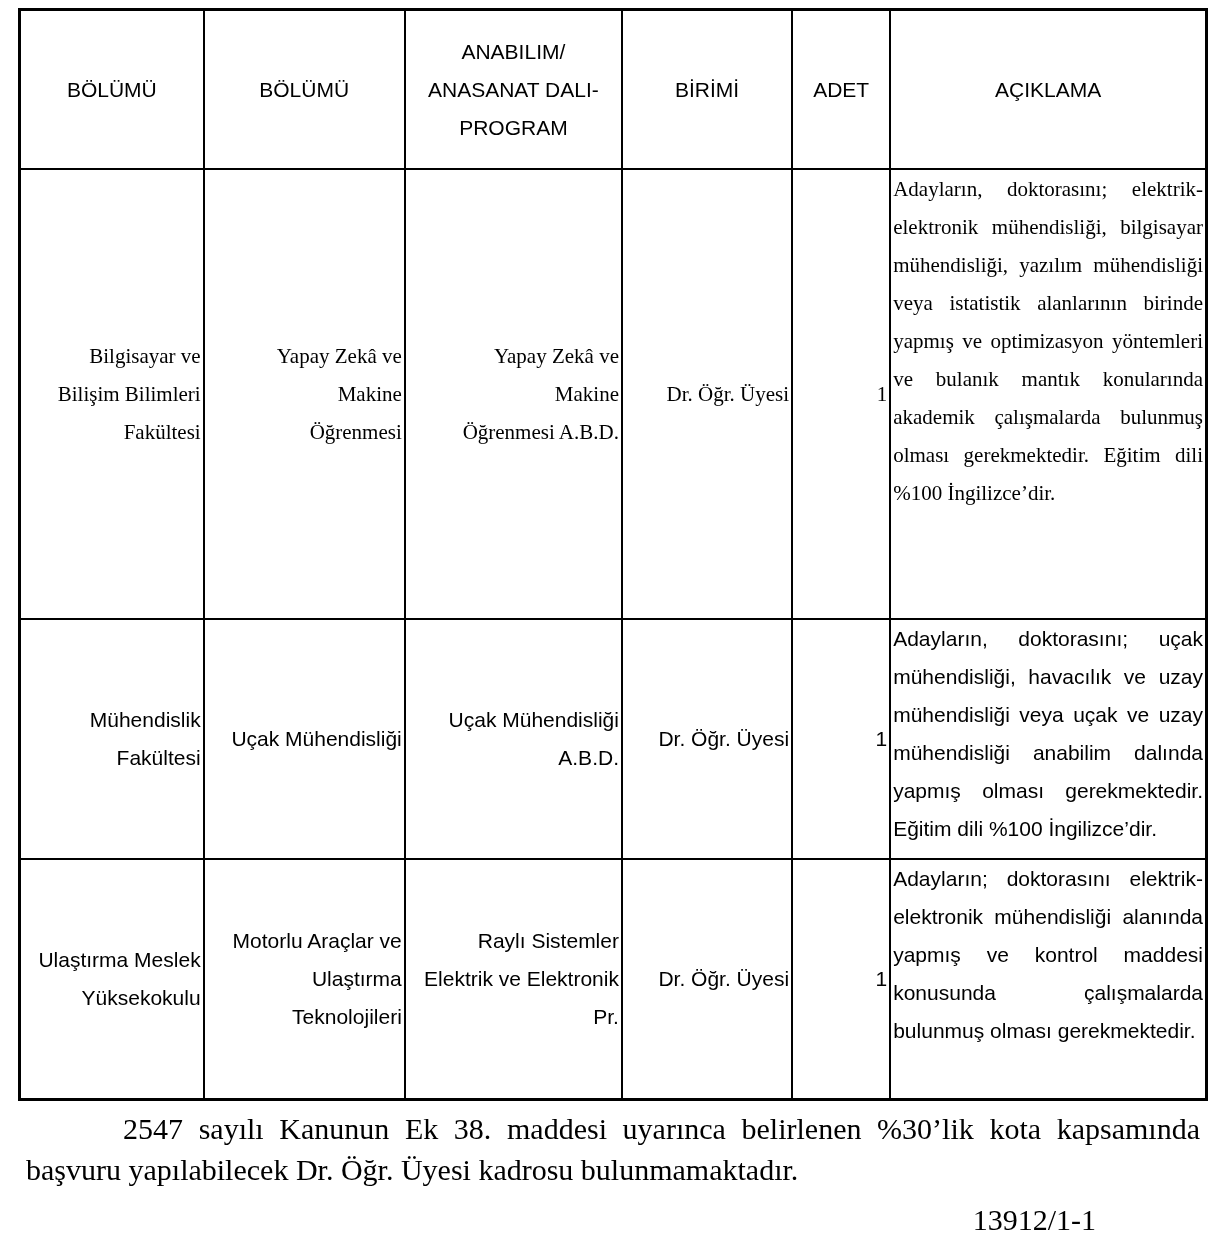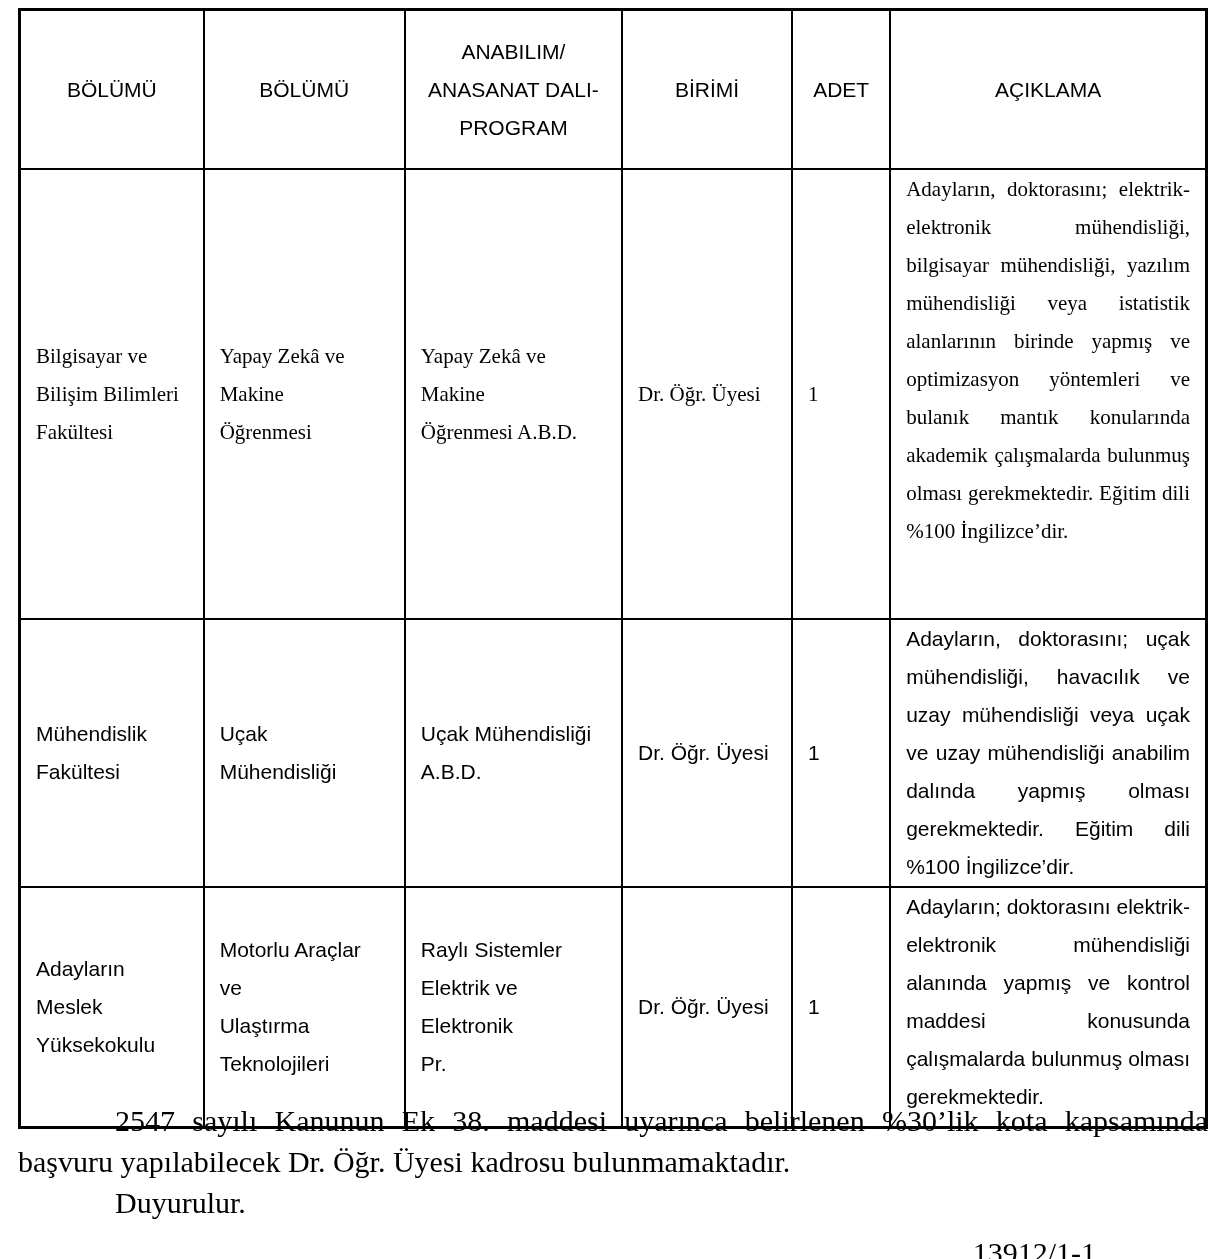--- a/index.html
+++ b/index.html
@@ -30,39 +30,39 @@
     border-collapse: collapse;
     table-layout: fixed;
     border: 3px solid #000000;
   }
   table.positions th,
   table.positions td {
     border: 2px solid #000000;
     font-weight: normal;
     font-size: 21px;
     line-height: 38px;
-    padding: 0 15px;
+    padding: 0 2px;
     overflow: hidden;
   }
   
   col.c-birimi   { width: 184px; }
   col.c-bolumu   { width: 201px; }
   col.c-anabilim { width: 217px; }
   col.c-unvani   { width: 170px; }
   col.c-adet     { width: 98px;  }
   col.c-aciklama { width: 316px; }
 
   tr.header-row th {
     height: 157px;
     text-align: center;
     vertical-align: middle;
     white-space: pre-line;
   }
   td.center-cell {
-    text-align: left;
+    text-align: right;
     vertical-align: middle;
     white-space: pre-line;
   }
   td.aciklama-cell {
     text-align: justify;
     vertical-align: top;
     padding: 5px 8px 0 9px;
   }
   tr.row-1 td { height: 448px; font-family: Liberation Serif, serif; }
   tr.row-2 td { height: 238px; }
@@ -73,21 +73,21 @@
     top: 1100px;
     left: 18px;
     width: 1190px;
     font-family: "Liberation Serif", serif;
     font-size: 30px;
     line-height: 41px;
   }
   .footer-paragraph {
     text-align: justify;
     text-indent: 97px;
-    margin: 0;
+    margin: 8px;
   }
   .footer-announce {
     margin: 0;
     text-indent: 97px;
   }
   .footer-ref {
     margin: 9px 0 0 0;
     text-align: right;
     padding-right: 112px;
   }
@@ -137,34 +137,33 @@
         <td class="center-cell">Mühendislik
 Fakültesi</td>
         <td class="center-cell">Uçak Mühendisliği</td>
         <td class="center-cell">Uçak Mühendisliği
 A.B.D.</td>
         <td class="center-cell">Dr. Öğr. Üyesi</td>
         <td class="center-cell">1</td>
         <td class="aciklama-cell">Adayların, doktorasını; uçak mühendisliği, havacılık ve uzay mühendisliği veya uçak ve uzay mühendisliği anabilim dalında yapmış olması gerekmektedir. Eğitim dili %100 İngilizce’dir.</td>
       </tr>
       <tr class="row-3">
-        <td class="center-cell">Adayların Meslek
+        <td class="center-cell">Ulaştırma Meslek
 Yüksekokulu</td>
         <td class="center-cell">Motorlu Araçlar ve
 Ulaştırma
 Teknolojileri</td>
         <td class="center-cell">Raylı Sistemler
 Elektrik ve Elektronik
 Pr.</td>
         <td class="center-cell">Dr. Öğr. Üyesi</td>
         <td class="center-cell">1</td>
         <td class="aciklama-cell">Adayların; doktorasını elektrik-elektronik mühendisliği alanında yapmış ve kontrol maddesi konusunda çalışmalarda bulunmuş olması gerekmektedir.</td>
       </tr>
     </tbody>
   </table>
 
   <div class="footer">
     <p class="footer-paragraph">2547 sayılı Kanunun Ek 38. maddesi uyarınca belirlenen %30’lik kota kapsamında başvuru yapılabilecek Dr. Öğr. Üyesi kadrosu bulunmamaktadır.</p>
-    <p class="footer-announce">Duyurulur.</p>
     <p class="footer-ref">13912/1-1</p>
   </div>
 
 </div>
 
 </body></html>

